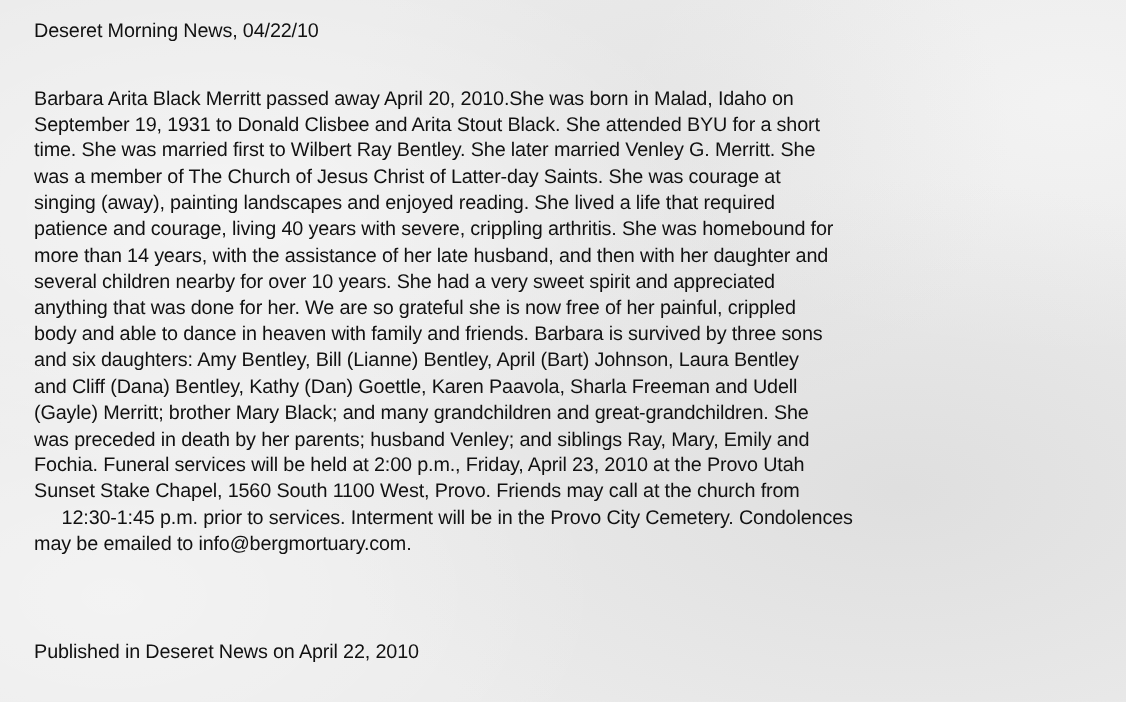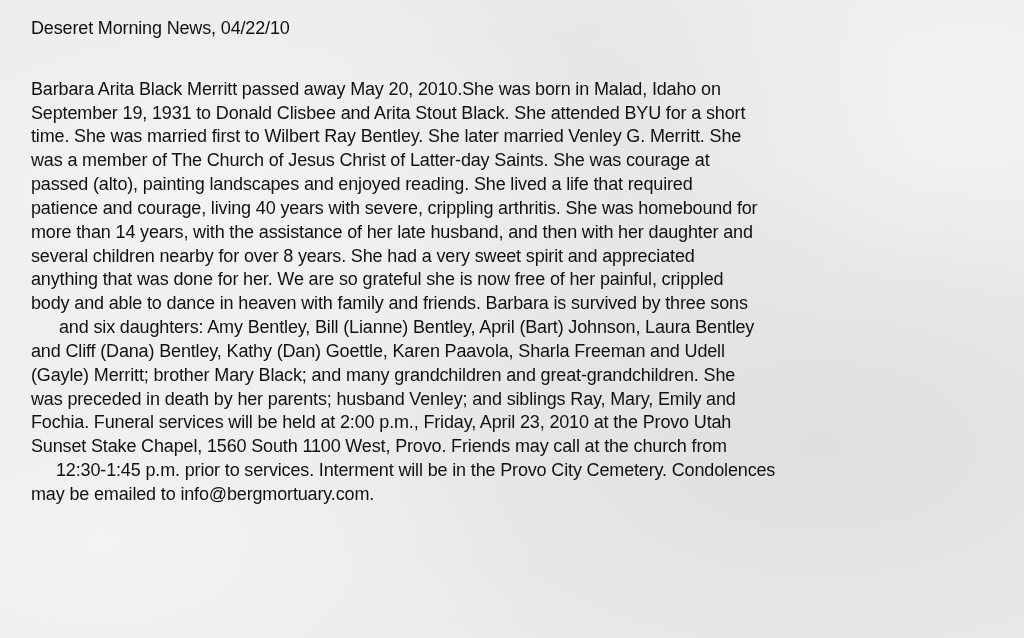--- a/index.html
+++ b/index.html
@@ -43,51 +43,52 @@
     .body-lines .line:nth-child(1)  { top: 77px; }
     .body-lines .line:nth-child(2)  { top: 101px; }
     .body-lines .line:nth-child(3)  { top: 124px; }
     .body-lines .line:nth-child(4)  { top: 148px; }
     .body-lines .line:nth-child(5)  { top: 172px; }
     .body-lines .line:nth-child(6)  { top: 196px; }
     .body-lines .line:nth-child(7)  { top: 220px; }
     .body-lines .line:nth-child(8)  { top: 244px; }
     .body-lines .line:nth-child(9)  { top: 267px; }
     .body-lines .line:nth-child(10) { top: 291px; }
-    .body-lines .line:nth-child(11) { top: 315px; margin-left: 28px; }
+    .body-lines .line:nth-child(11) { top: 315px; }
     .body-lines .line:nth-child(12) { top: 339px; }
     .body-lines .line:nth-child(13) { top: 363px; }
     .body-lines .line:nth-child(14) { top: 387px; text-align: center; }
     .body-lines .line:nth-child(15) { top: 410px; }
     .body-lines .line:nth-child(16) { top: 434px; }
     .body-lines .line:nth-child(17) { top: 458px; margin-left: 25px; }
     .body-lines .line:nth-child(18) { top: 482px; }
     .body-lines .line:nth-child(19) { top: 506px; }
     .body-lines .line:nth-child(20) { top: 530px; }
   </style>
 </head>
 <body>
 
 <div class="page">
   <div class="line header">Deseret Morning News, 04/22/10</div>
 
   <div class="body-lines">
-    <div class="line">Barbara Arita Black Merritt passed away May 20, 2010.She was born in Malad, Idaho on</div>
+    <div class="line">Barbara Arita Black Merritt passed away April 20, 2010.She was born in Malad, Idaho on</div>
     <div class="line">September 19, 1931 to Donald Clisbee and Arita Stout Black. She attended BYU for a short</div>
     <div class="line">time. She was married first to Wilbert Ray Bentley. She later married Venley G. Merritt. She</div>
     <div class="line">was a member of The Church of Jesus Christ of Latter-day Saints. She was courage at</div>
-    <div class="line">passed (alto), painting landscapes and enjoyed reading. She lived a life that required</div>
+    <div class="line">singing (away), painting landscapes and enjoyed reading. She lived a life that required</div>
     <div class="line">patience and courage, living 40 years with severe, crippling arthritis. She was homebound for</div>
     <div class="line">more than 14 years, with the assistance of her late husband, and then with her daughter and</div>
-    <div class="line">several children nearby for over 8 years. She had a very sweet spirit and appreciated</div>
+    <div class="line">several children nearby for over 10 years. She had a very sweet spirit and appreciated</div>
     <div class="line">anything that was done for her. We are so grateful she is now free of her painful, crippled</div>
     <div class="line">body and able to dance in heaven with family and friends. Barbara is survived by three sons</div>
     <div class="line">and six daughters: Amy Bentley, Bill (Lianne) Bentley, April (Bart) Johnson, Laura Bentley</div>
     <div class="line">and Cliff (Dana) Bentley, Kathy (Dan) Goettle, Karen Paavola, Sharla Freeman and Udell</div>
     <div class="line">(Gayle) Merritt; brother Mary Black; and many grandchildren and great-grandchildren. She</div>
     <div class="line">was preceded in death by her parents; husband Venley; and siblings Ray, Mary, Emily and</div>
     <div class="line">Fochia. Funeral services will be held at 2:00 p.m., Friday, April 23, 2010 at the Provo Utah</div>
     <div class="line">Sunset Stake Chapel, 1560 South 1100 West, Provo. Friends may call at the church from</div>
     <div class="line">12:30-1:45 p.m. prior to services. Interment will be in the Provo City Cemetery. Condolences</div>
     <div class="line">may be emailed to info@bergmortuary.com.</div>
   </div>
 
+  <div class="line footer">Published in Deseret News on April 22, 2010</div>
 </div>
 
 </body></html>

